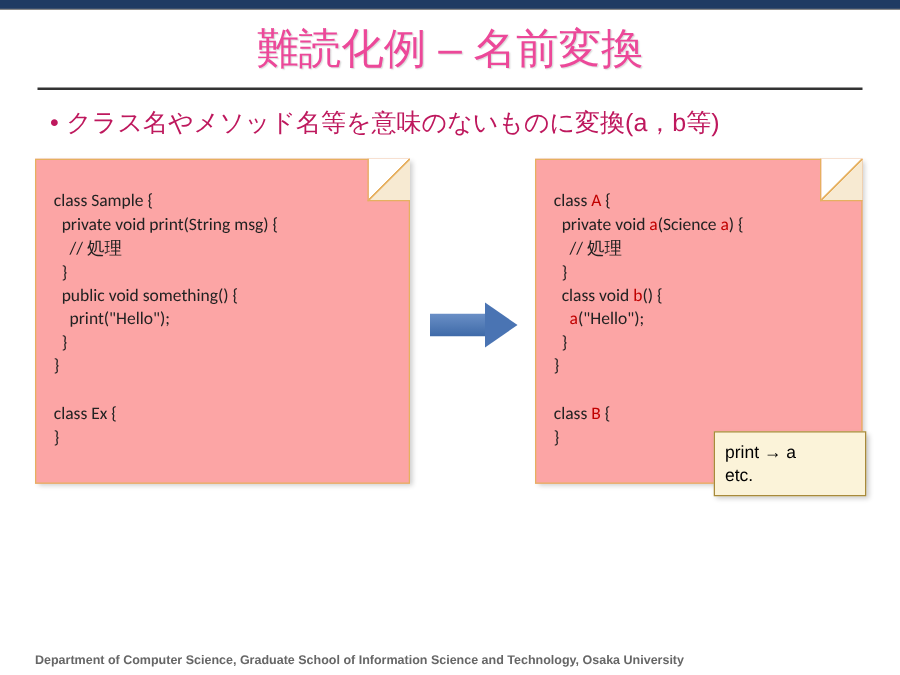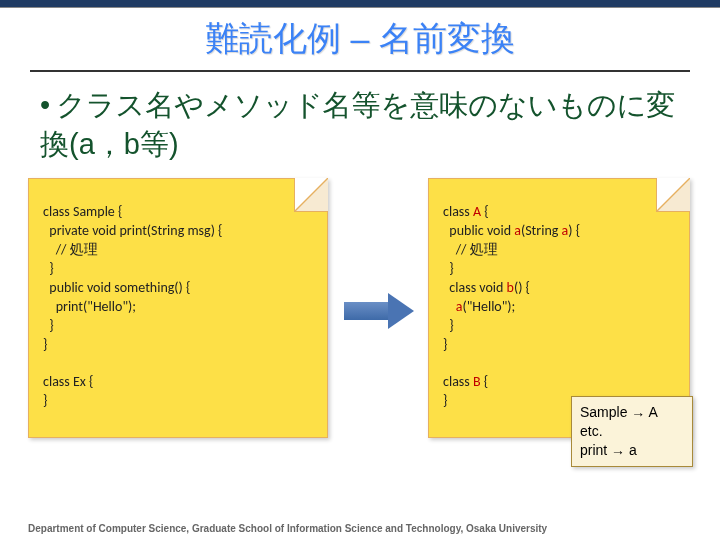--- a/index.html
+++ b/index.html
@@ -12,45 +12,45 @@
     overflow: hidden;
   }
   .topbar {
     height: 8px;
     background: #1f3b63;
     border-bottom: 1px solid #888;
   }
   .title {
     text-align: center;
     font-size: 34px;
-    color: #3b82f6;
+    color: #ec4899;
     margin-top: 8px;
     font-weight: normal;
     text-shadow: 1px 1px 1px rgba(0,0,0,0.15);
   }
   .title-underline {
     margin: 8px 30px 0 30px;
     height: 2px;
     background: #333;
   }
   .bullet-block {
     margin: 14px 40px 0 40px;
-    font-size: 29px;
-    color: #14532d;
+    font-size: 20px;
+    color: #be185d;
     line-height: 1.35;
   }
   .bullet-block .dot { margin-right: 6px; }
   .stage {
     position: relative;
     margin: 14px 28px 0 28px;
     height: 300px;
   }
   .codebox {
     position: absolute;
-    background: #fde047;
+    background: #fca5a5;
     border: 1px solid #e6b060;
     box-shadow: 2px 2px 4px rgba(0,0,0,0.2);
   }
   .codebox .fold {
     position: absolute;
     top: -1px; right: -1px;
     width: 34px; height: 34px;
     background: linear-gradient(135deg, #fff 0 48%, #e6b060 49% 51%, #f7ead2 52% 100%);
     border-left: 1px solid #e6b060;
     border-bottom: 1px solid #e6b060;
@@ -138,33 +138,32 @@
   </div>
 
   <div class="arrow">
     <div class="shaft"></div>
     <div class="head"></div>
   </div>
 
   <div id="box-right" class="codebox">
     <div class="fold"></div>
     <div class="code" id="code-right"><span>class </span><span class="highlight">A</span><span> {
-</span><span>  public void </span><span class="highlight">a</span><span>(String </span><span class="highlight">a</span><span>) {
+</span><span>  private void </span><span class="highlight">a</span><span>(Science </span><span class="highlight">a</span><span>) {
 </span><span>    // 処理
 </span><span>  }
 </span><span>  class void </span><span class="highlight">b</span><span>() {
 </span><span>    </span><span class="highlight">a</span><span>("Hello");
 </span><span>  }
 </span><span>}
 </span><span>
 </span><span>class </span><span class="highlight">B</span><span> {
 </span><span>}</span></div>
   </div>
 
   <div class="mapbox">
-    <div>Sample → A</div>
+    <div>print → a</div>
     <div>etc.</div>
-    <div>print → a</div>
   </div>
 
 </div>
 
 <div class="footer">Department of Computer Science, Graduate School of Information Science and Technology, Osaka University</div>
 
 </body></html>

